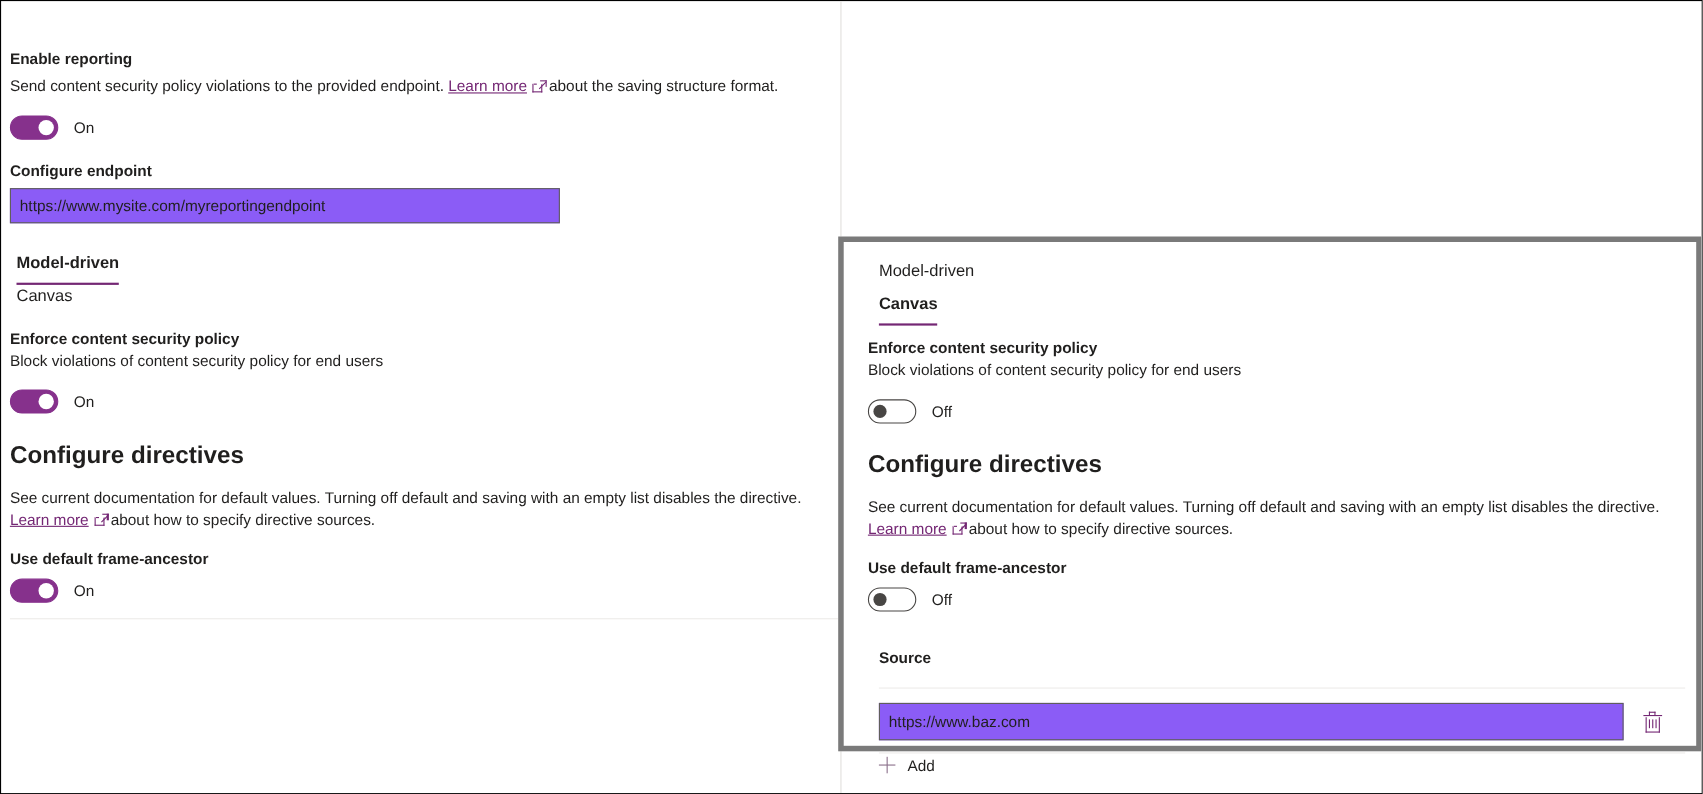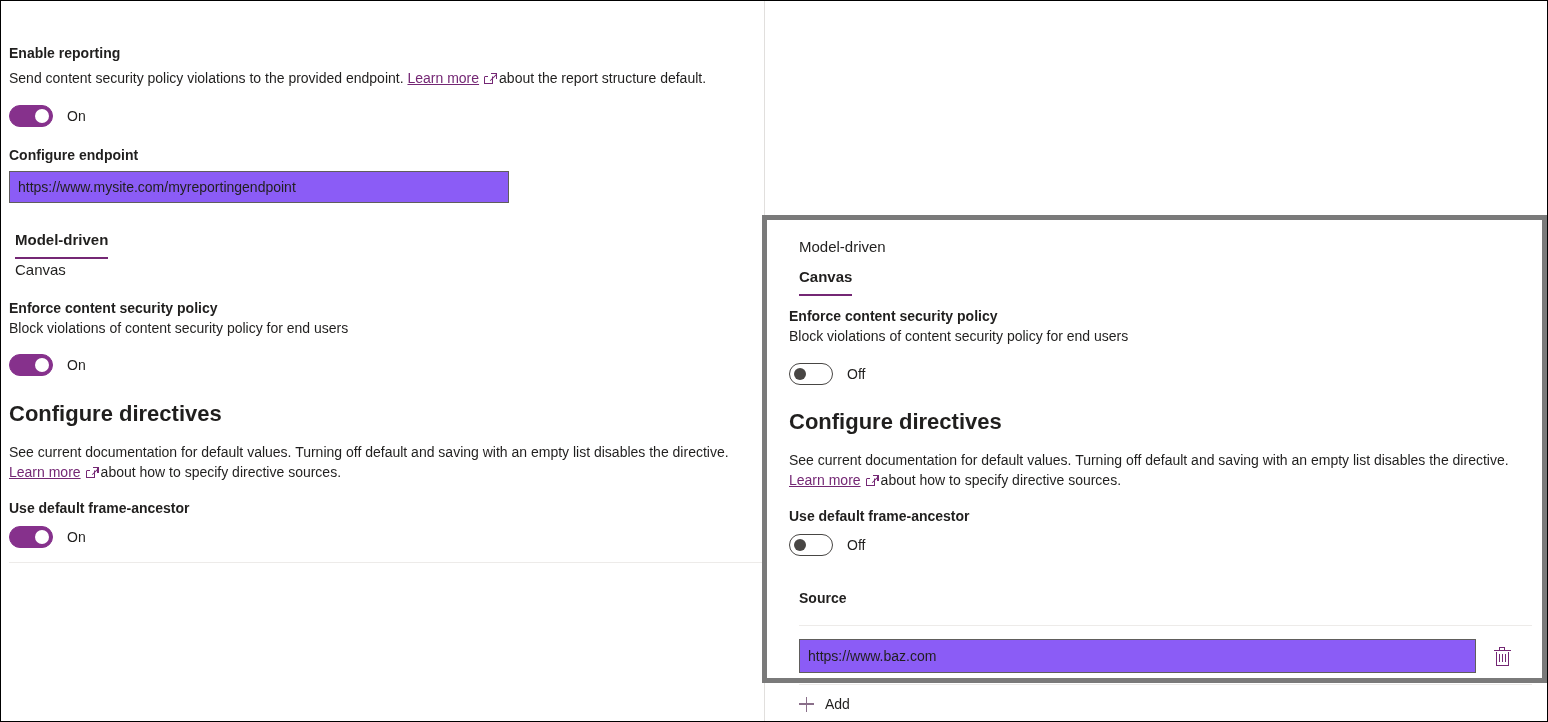--- a/index.html
+++ b/index.html
@@ -281,21 +281,20 @@
     height: 8px;
     background: #742774;
   }
   .trash .bdy i:nth-child(1) { left: 2px; }
   .trash .bdy i:nth-child(2) { left: 5px; }
   .trash .bdy i:nth-child(3) { left: 8px; }
 
   
   .add-row {
     display: flex;
-    align-items: center;
     cursor: pointer;
     height: 32px;
   }
   .plus {
     position: relative;
     width: 15px;
     height: 15px;
     margin-right: 11px;
     flex: 0 0 auto;
   }
@@ -328,21 +327,21 @@
     <div id="left-inner">
 
       <div class="blk">
         <div class="lbl-bold" style="margin-bottom:5px;">Enable reporting</div>
         <div class="lbl-reg" id="left-desc">
           <span>Send content security policy violations to the provided endpoint.</span>
           <a class="lnk">Learn more</a><span class="ext-ico"><span class="bx"></span><span class="arw">
                 <i class="h1"></i>
                 <i class="h2"></i>
                 <i></i>
-              </span></span><span>about the report structure default.</span>
+              </span></span><span>about the saving structure format.</span>
         </div>
         <div class="toggle-row" style="margin-top:17px;">
           <div class="sw on">
               <span class="knob"></span>
             </div>
           <span class="sw-txt">On</span>
         </div>
       </div>
 
       <div class="blk" style="margin-top:18px;">

